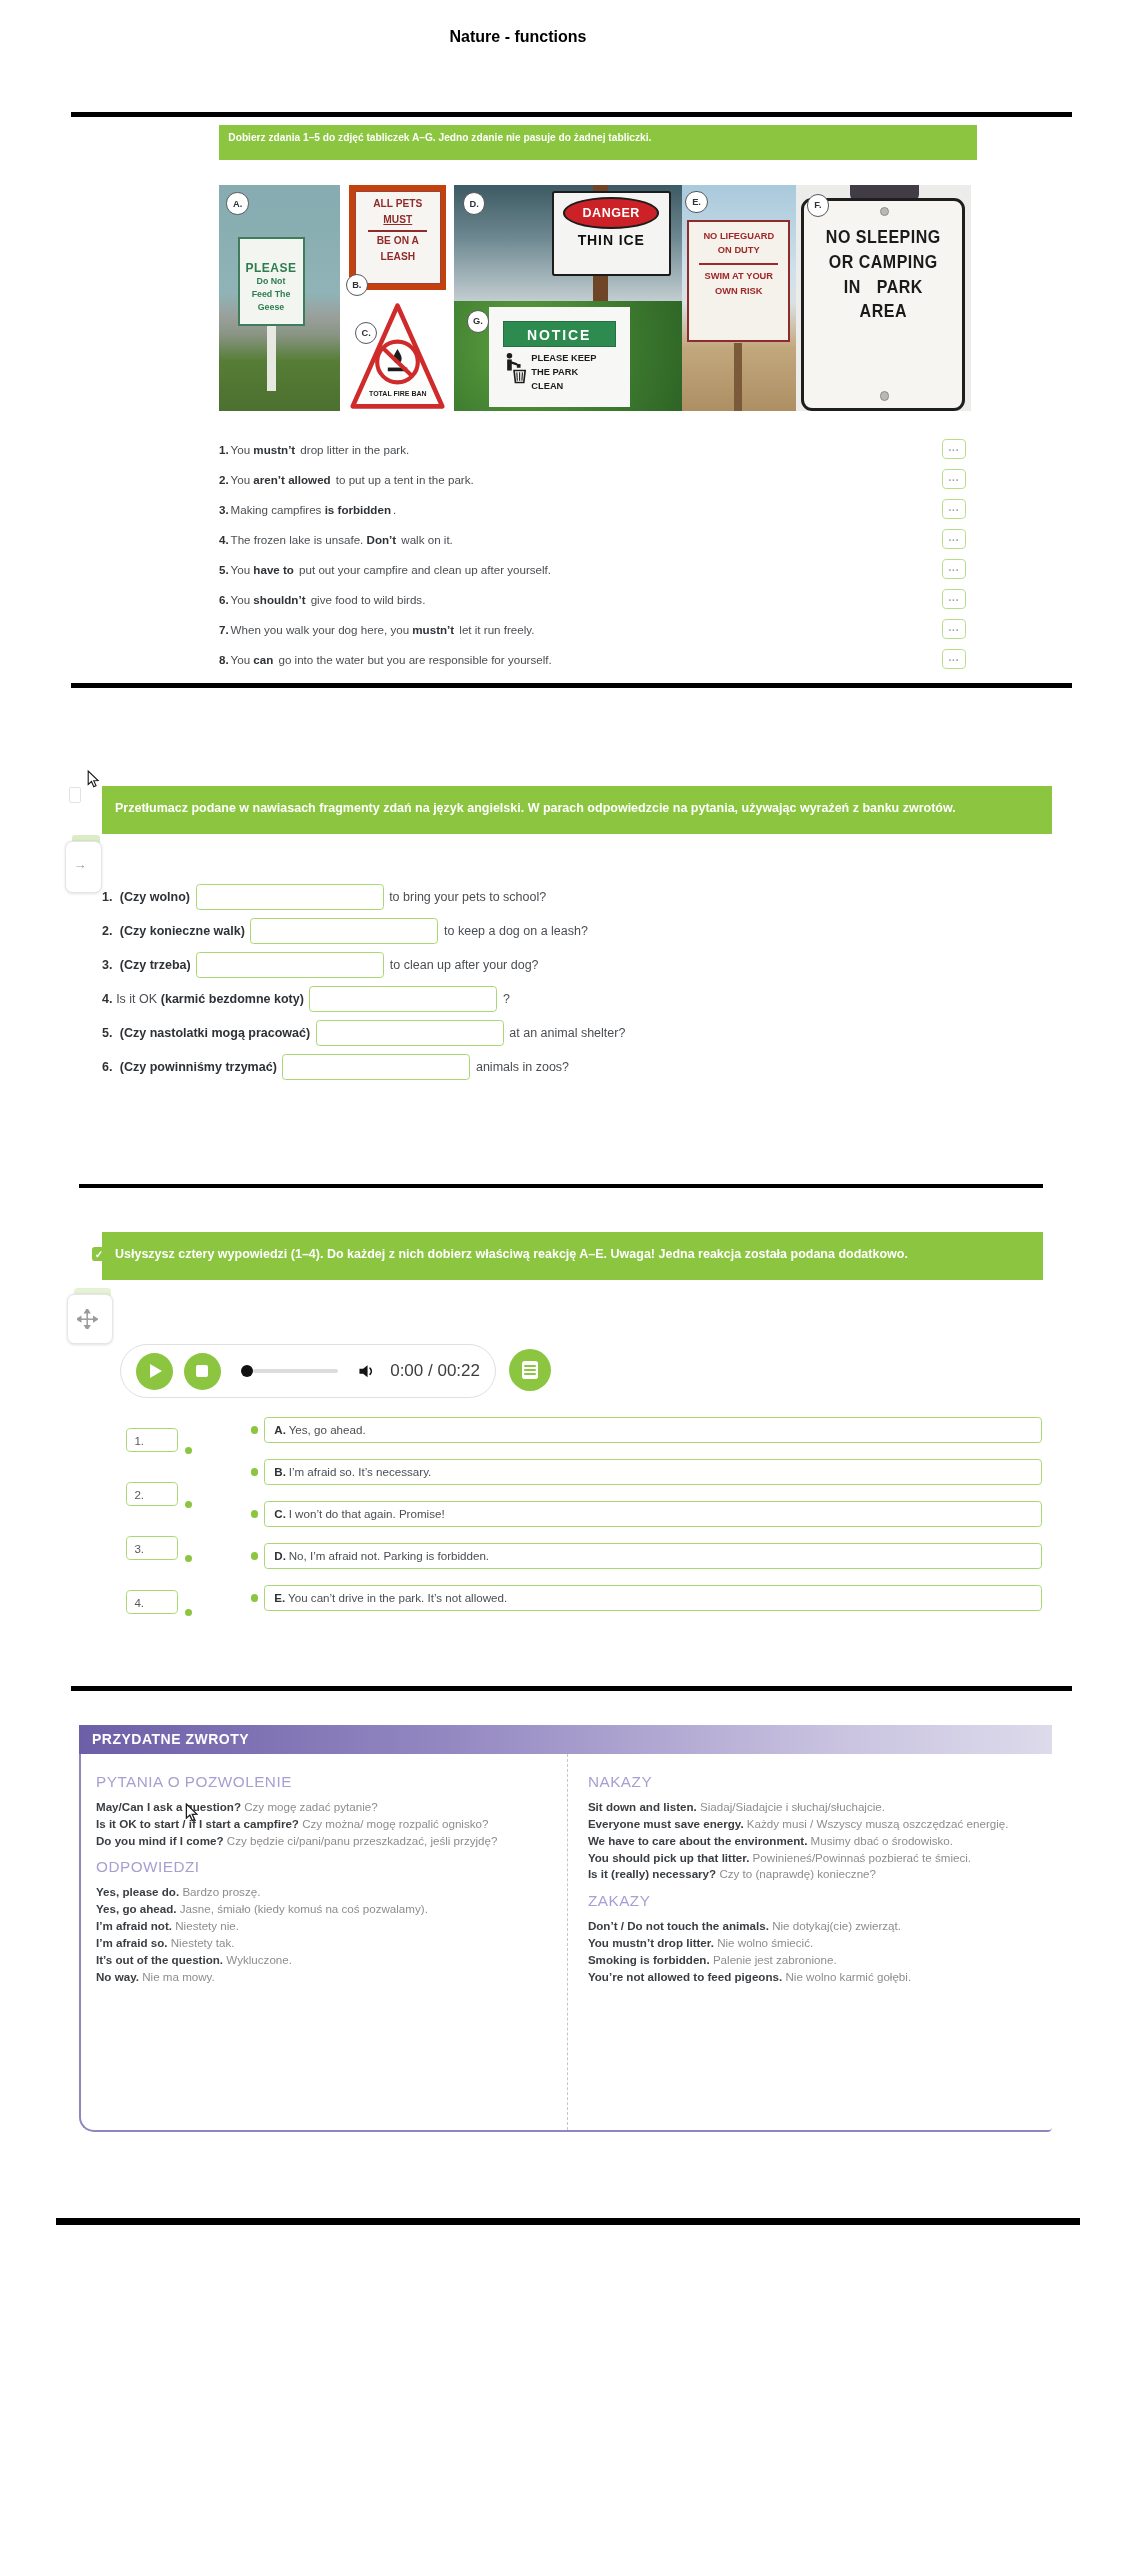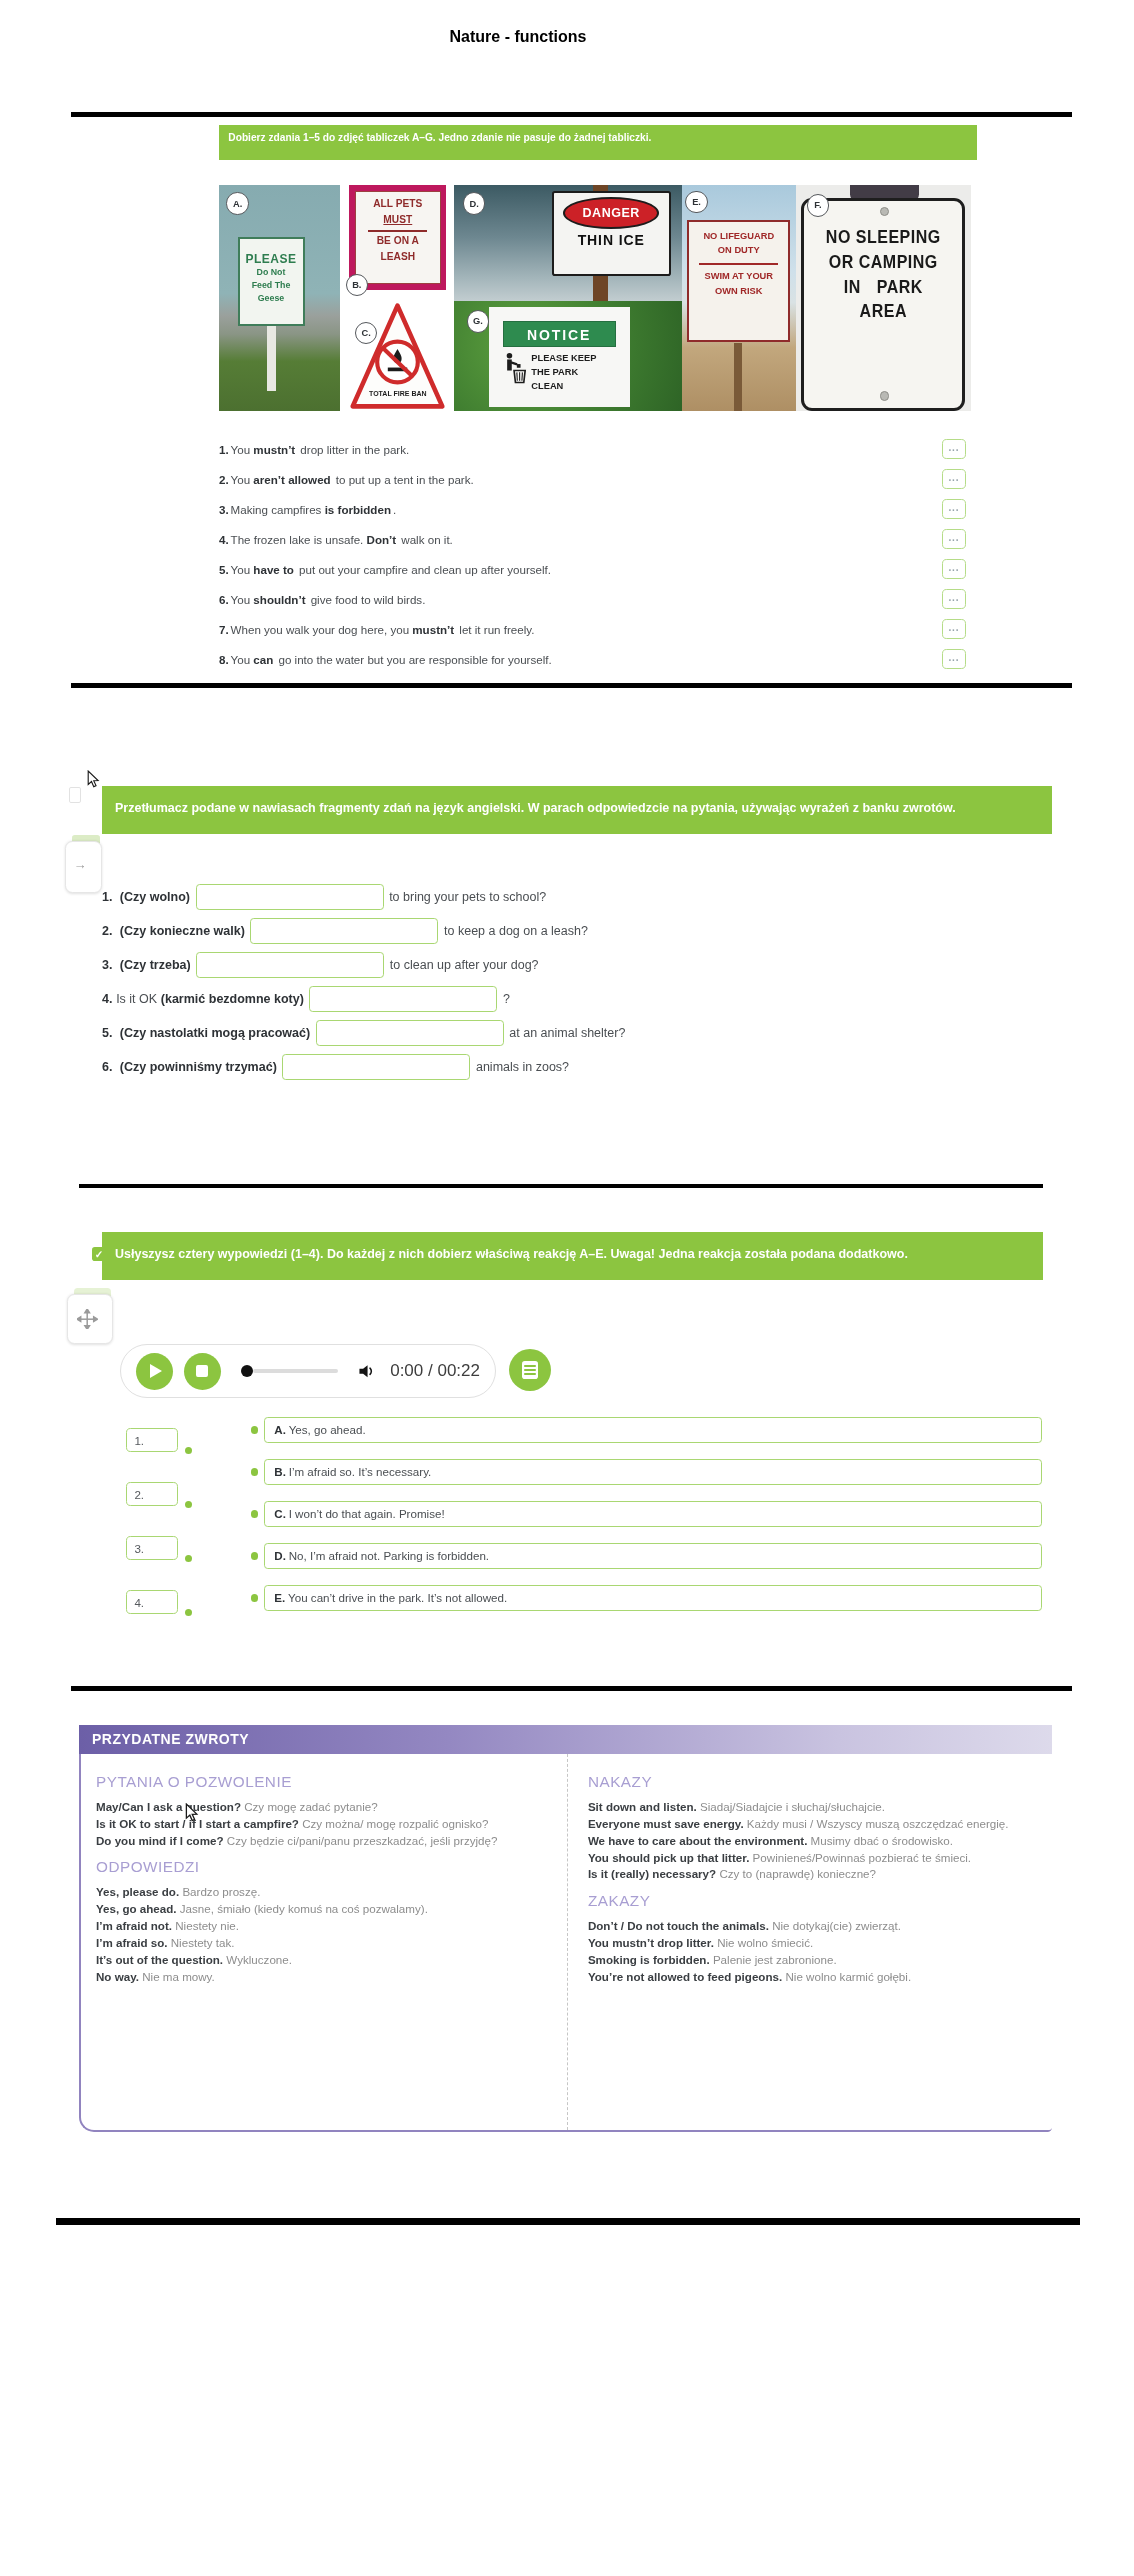--- a/index.html
+++ b/index.html
@@ -24,26 +24,26 @@
   .s2-bar{left:102px;top:786px;width:950px;box-sizing:border-box;padding:10.2px 13px 13px;font-size:12.5px;line-height:1.95;}
   .s3-bar{left:102px;top:1232px;width:941px;box-sizing:border-box;padding:10.2px 13px 13px;font-size:12.5px;line-height:1.95;}
 
   
   .collage{left:219px;top:185px;width:758px;height:226px;display:flex;}
   .badge{position:absolute;width:20.4px;height:20.4px;border-radius:50%;background:#fff;border:1.4px solid #55585c;
          font-size:9.3px;font-weight:bold;color:#2e3236;display:flex;align-items:center;justify-content:center;z-index:5;}
   .colA{position:relative;width:121px;height:226px;margin-right:9.3px;overflow:hidden;
         background:linear-gradient(180deg,#86abb0 0%,#8fb3b6 48%,#9aa09c 58%,#8a9585 66%,#567d36 78%,#4c7030 100%);}
   .a-sign{position:absolute;left:18.5px;top:52px;width:67px;height:89px;background:#f2f5f0;border:2.8px solid #3f7d5a;
-          box-sizing:border-box;text-align:center;padding-top:13px;}
+          box-sizing:border-box;text-align:center;padding-top:22px;}
   .a-title{font-size:12px;font-weight:bold;color:#2e7d4f;letter-spacing:0.5px;}
   .a-line{font-size:8.8px;font-weight:600;color:#2e7d4f;line-height:1.45;}
   .a-post{position:absolute;left:48px;top:141px;width:9.3px;height:65px;background:#e8e8e2;}
   .colBC{position:relative;width:97px;height:226px;margin-right:7.4px;background:#fff;}
-  .b-sign{position:absolute;left:0;top:0;width:97px;height:105px;background:#be185d;box-sizing:border-box;padding:5.6px;}
+  .b-sign{position:absolute;left:0;top:0;width:97px;height:105px;background:#c2410c;box-sizing:border-box;padding:5.6px;}
   .b-inner{width:100%;height:100%;background:#f7f5f2;border:1.9px solid #9c4040;box-sizing:border-box;text-align:center;padding-top:4.6px;}
   .b-line{font-size:10.2px;font-weight:bold;color:#8f2b2b;line-height:1.55;}
   .b-rule{width:70%;height:1.9px;background:#8f2b2b;margin:1.9px auto;}
   .c-sign{position:absolute;left:0px;top:116px;width:97px;height:110px;background:#fff;}
   .c-caption{position:absolute;left:0;top:89px;width:97px;text-align:center;font-size:7px;font-weight:bold;color:#1c1c1c;}
   .colDG{position:relative;width:228px;height:226px;}
   .dg-d{position:absolute;left:0;top:0;width:228px;height:116px;overflow:hidden;
         background:linear-gradient(180deg,#3c5a63 0%,#6d8790 45%,#a3b5ba 80%,#c2cdd0 100%);}
   .d-post{position:absolute;left:139px;top:0;width:15px;height:116px;background:#6e4526;}
   .d-sign{position:absolute;left:98px;top:5.6px;width:119px;height:85px;background:#f4f4f2;border:2.8px solid #1c1c1c;

